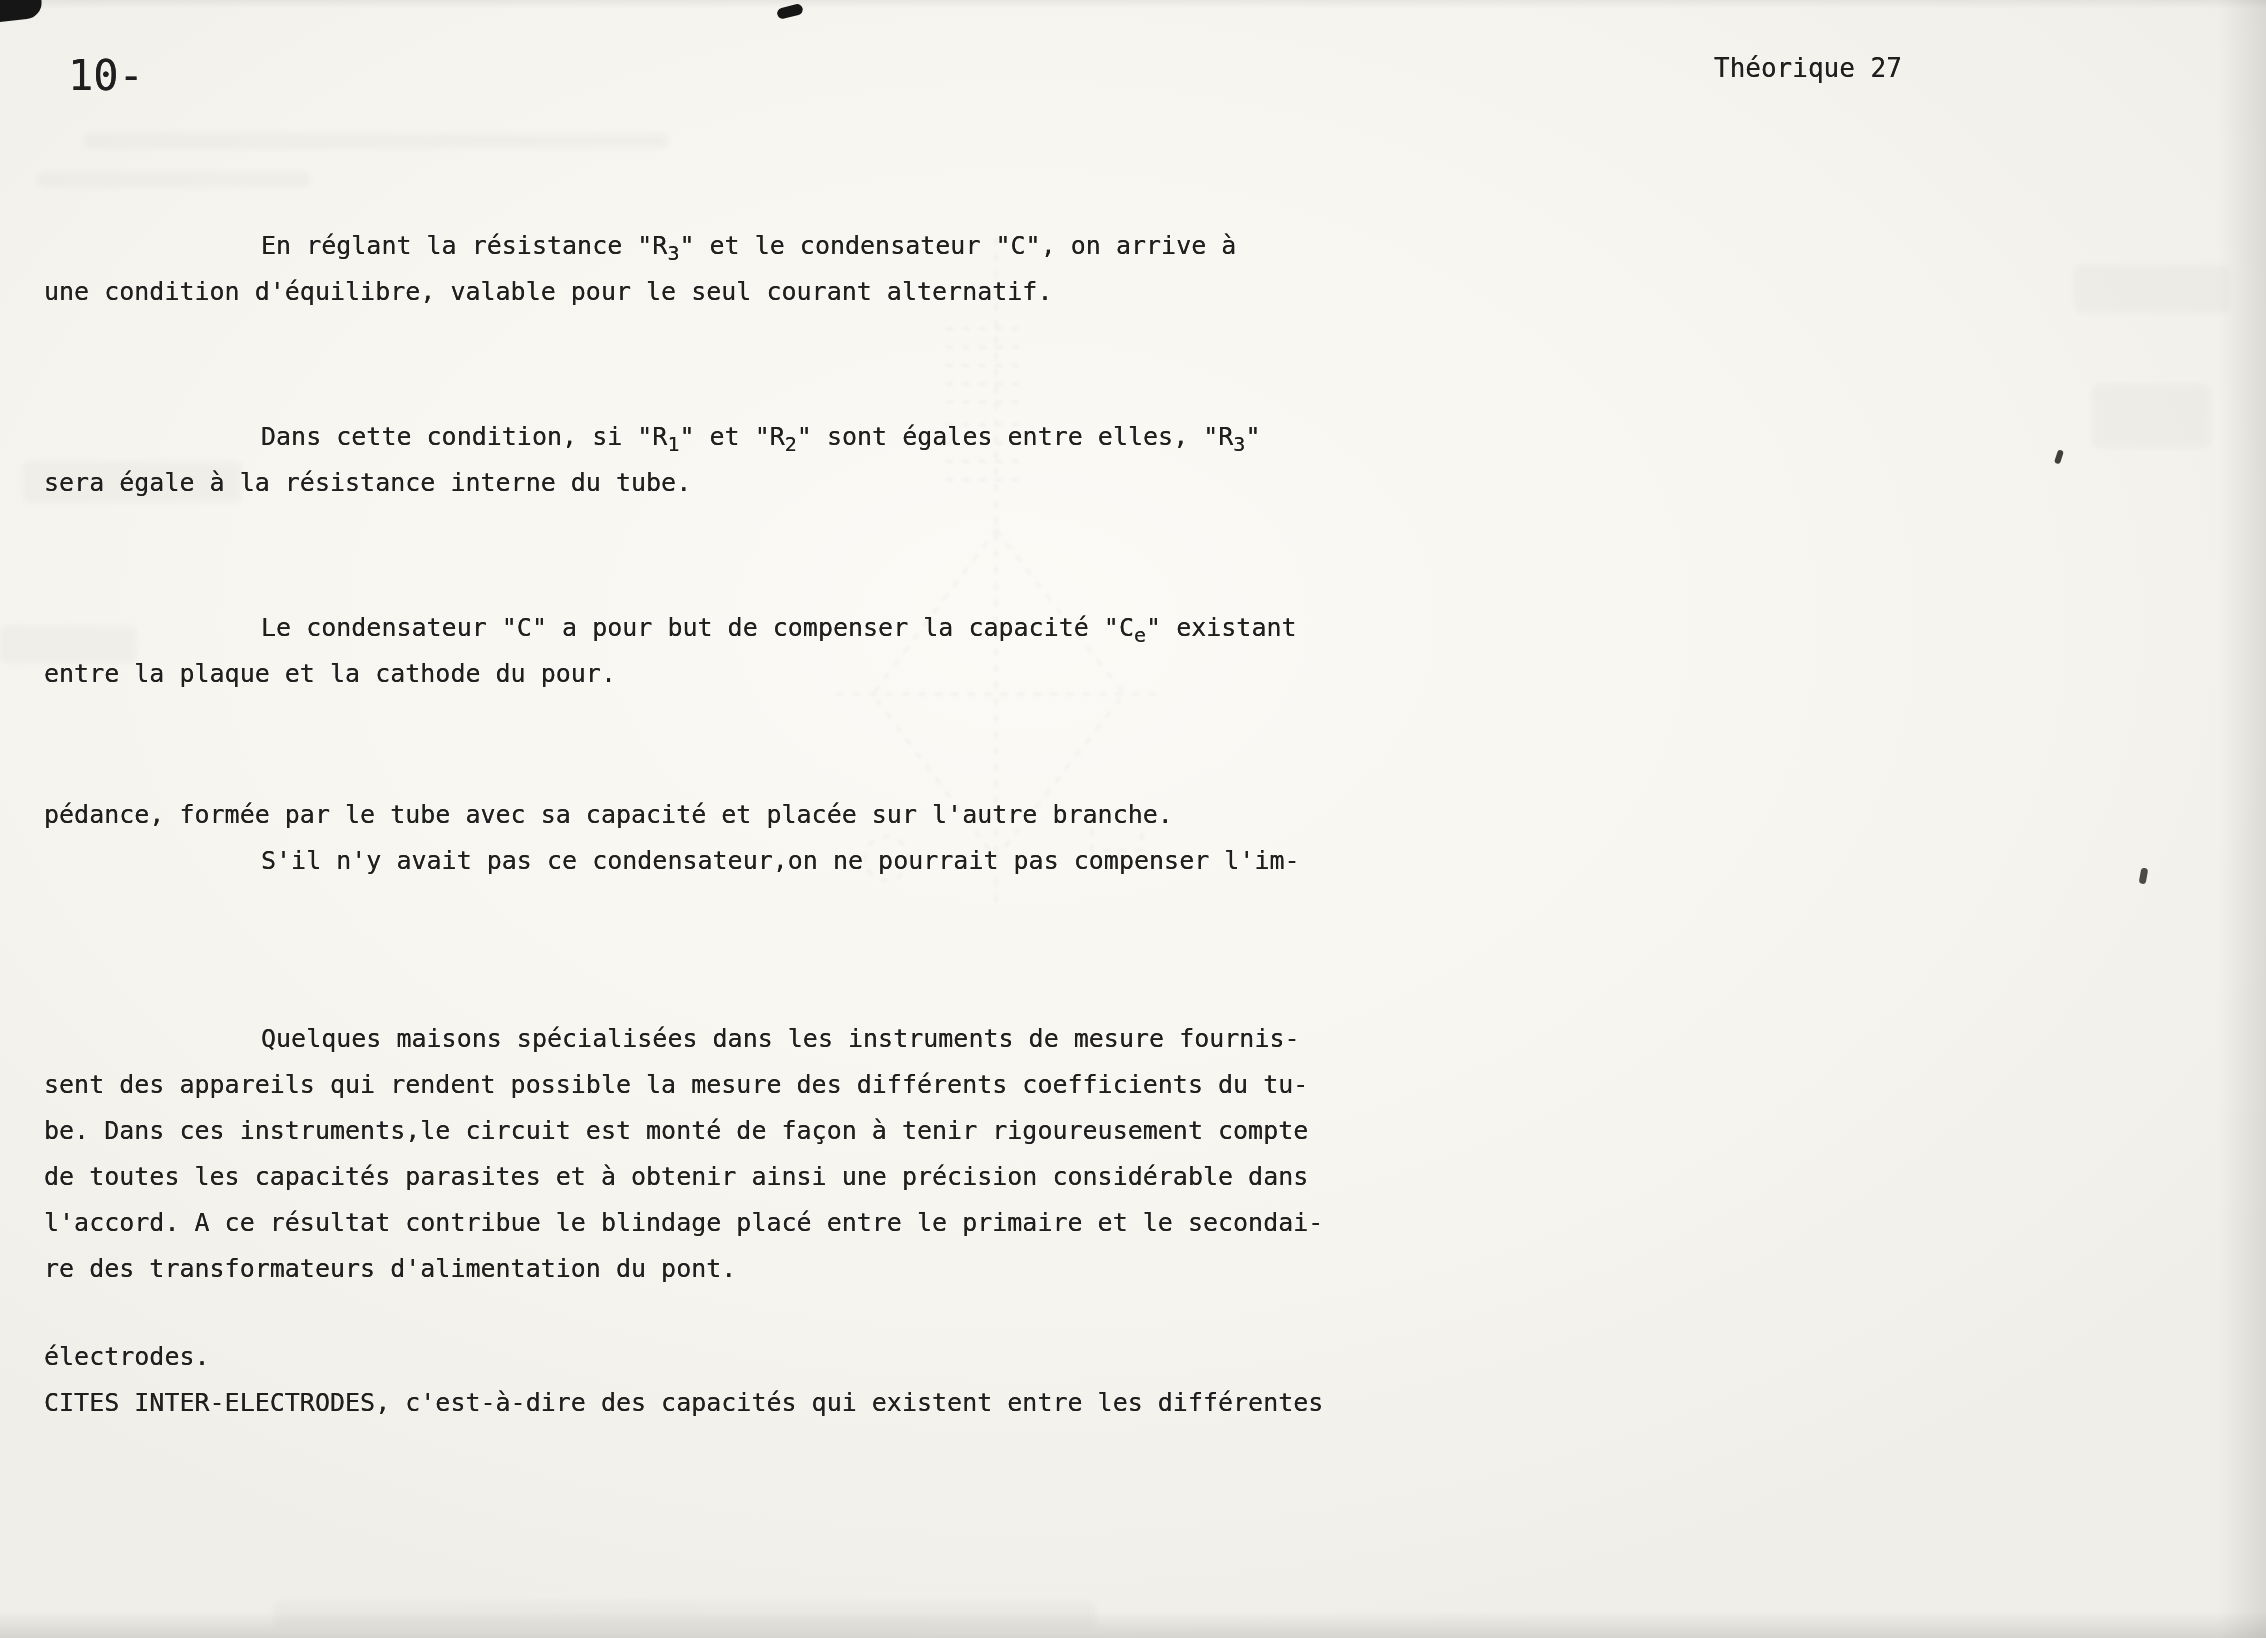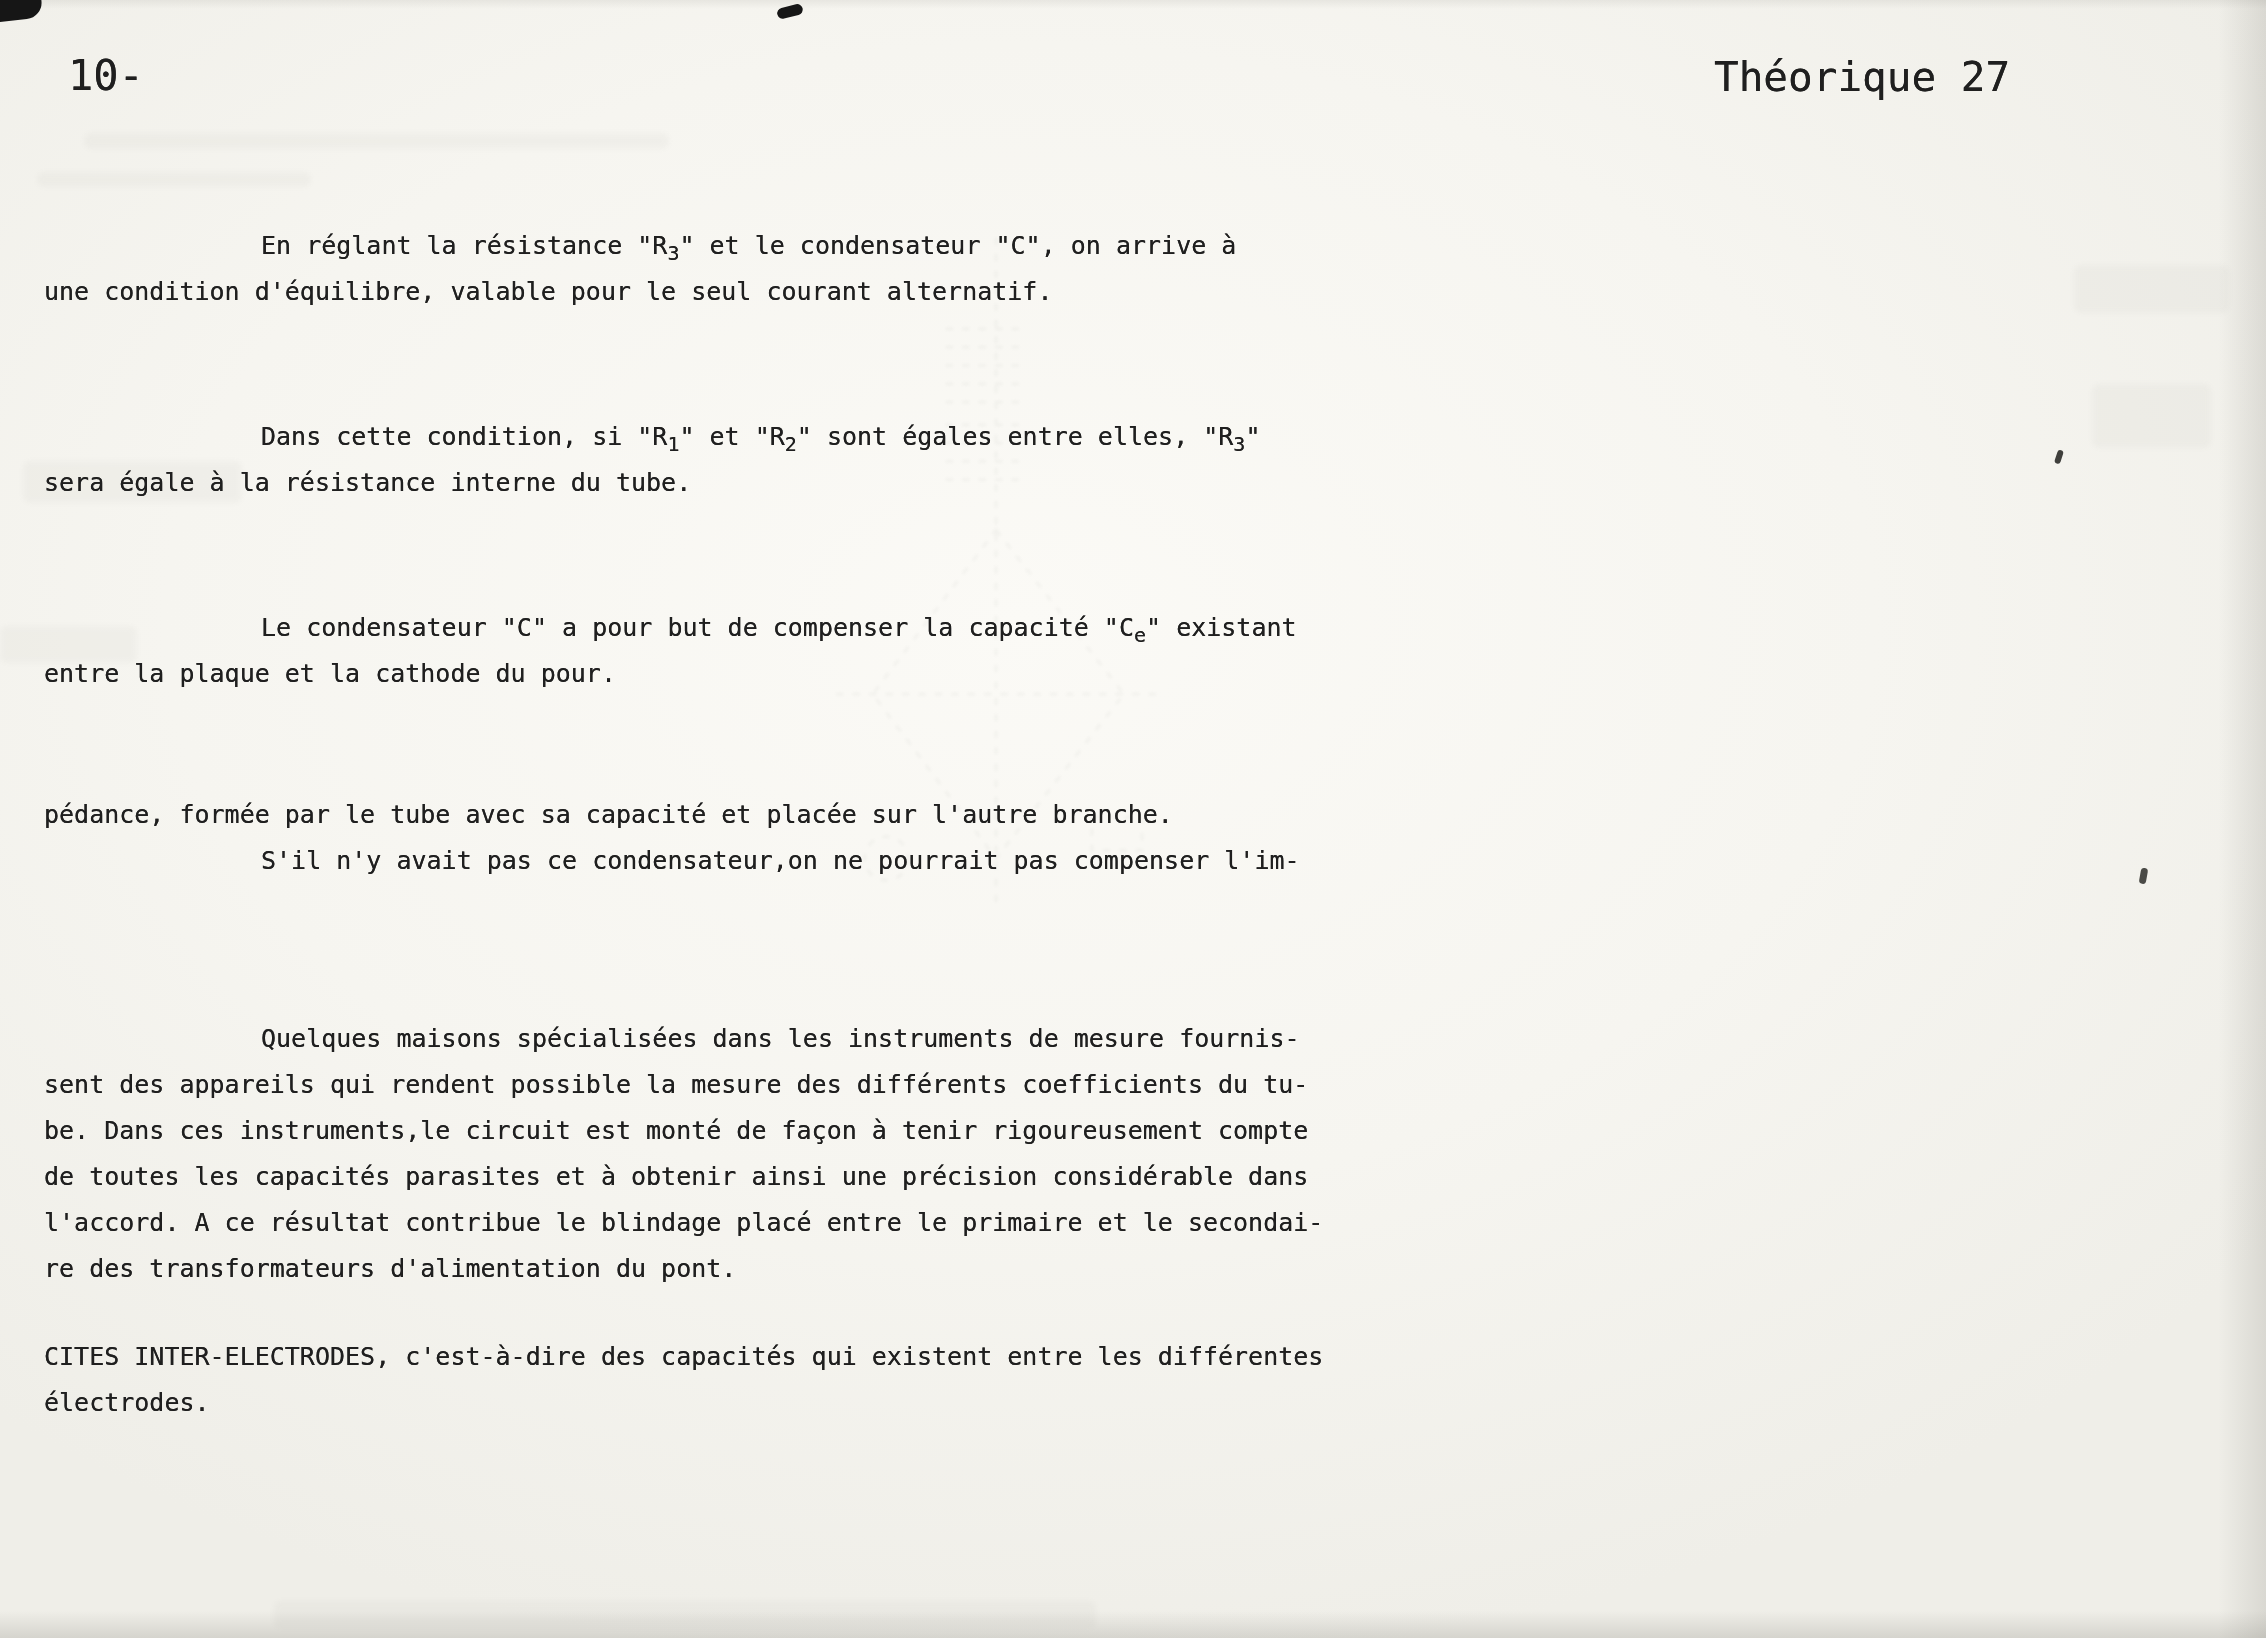--- a/index.html
+++ b/index.html
@@ -18,21 +18,21 @@
   .edge-right  { position:absolute; top:0; right:0; width:48px; height:100%;
     background:linear-gradient(to left, rgba(110,108,100,0.17), rgba(110,108,100,0)); }
   .edge-bottom { position:absolute; left:0; bottom:0; width:100%; height:27.4px;
     background:linear-gradient(to top, rgba(110,108,100,0.20), rgba(110,108,100,0)); }
   .edge-top    { position:absolute; left:0; top:0; width:100%; height:9.1px;
     background:linear-gradient(to bottom, rgba(110,108,100,0.10), rgba(110,108,100,0)); }
 
   
   .hdr-left  { position:absolute; left:68px;  top:51px; font-size:42px;
     text-shadow:0 0 0.6px rgba(10,10,10,0.85); }
-  .hdr-right { position:absolute; left:1714px; top:53px; font-size:41px;
+  .hdr-right { position:absolute; left:1714px; top:53px; font-size:26px;
     text-shadow:0 0 0.6px rgba(10,10,10,0.85); }
 
   
   .para { position:absolute; left:44px; width:1389px; white-space:pre;
     text-shadow:0 0 0.5px rgba(10,10,10,0.8); }
   #para-0 { top:231px; }
   #para-1 { top:422px; }
   #para-2 { top:613px; }
   #para-3 { top:800px; }
   #para-4 { top:1024px; }
@@ -94,17 +94,17 @@
 
   <div class="hdr-left">10-</div>
   <div class="hdr-right">Théorique 27</div>
 
   <main>
     <div class="para" id="para-0"><div class="line indent"><span class="tseg">En réglant la résistance "R</span><span class="ts">3</span><span class="tseg">" et le condensateur "C", on arrive à</span></div><div class="line"><span class="tseg">une condition d'équilibre, valable pour le seul courant alternatif.</span></div></div>
     <div class="para" id="para-1"><div class="line indent"><span class="tseg">Dans cette condition, si "R</span><span class="ts">1</span><span class="tseg">" et "R</span><span class="ts">2</span><span class="tseg">" sont égales entre elles, "R</span><span class="ts">3</span><span class="tseg">"</span></div><div class="line"><span class="tseg">sera égale à la résistance interne du tube.</span></div></div>
     <div class="para" id="para-2"><div class="line indent"><span class="tseg">Le condensateur "C" a pour but de compenser la capacité "C</span><span class="ts">e</span><span class="tseg">" existant</span></div><div class="line"><span class="tseg">entre la plaque et la cathode du pour.</span></div></div>
     <div class="para" id="para-3"><div class="line"><span class="tseg">pédance, formée par le tube avec sa capacité et placée sur l'autre branche.</span></div><div class="line indent"><span class="tseg">S'il n'y avait pas ce condensateur,on ne pourrait pas compenser l'im-</span></div></div>
     <div class="para" id="para-4"><div class="line indent"><span class="tseg">Quelques maisons spécialisées dans les instruments de mesure fournis-</span></div><div class="line"><span class="tseg">sent des appareils qui rendent possible la mesure des différents coefficients du tu-</span></div><div class="line"><span class="tseg">be. Dans ces instruments,le circuit est monté de façon à tenir rigoureusement compte</span></div><div class="line"><span class="tseg">de toutes les capacités parasites et à obtenir ainsi une précision considérable dans</span></div><div class="line"><span class="tseg">l'accord. A ce résultat contribue le blindage placé entre le primaire et le secondai-</span></div><div class="line"><span class="tseg">re des transformateurs d'alimentation du pont.</span></div></div>
-    <div class="para" id="para-5"><div class="line"><span class="tseg">CITES INTER-ELECTRODES, c'est-à-dire des capacités qui existent entre les différentes</span></div><div class="line"><span class="tseg">électrodes.</span></div></div>
+    <div class="para" id="para-5"><div class="line"><span class="tseg">électrodes.</span></div><div class="line"><span class="tseg">CITES INTER-ELECTRODES, c'est-à-dire des capacités qui existent entre les différentes</span></div></div>
   </main>
 
 </div>
 
 
 </body></html>

